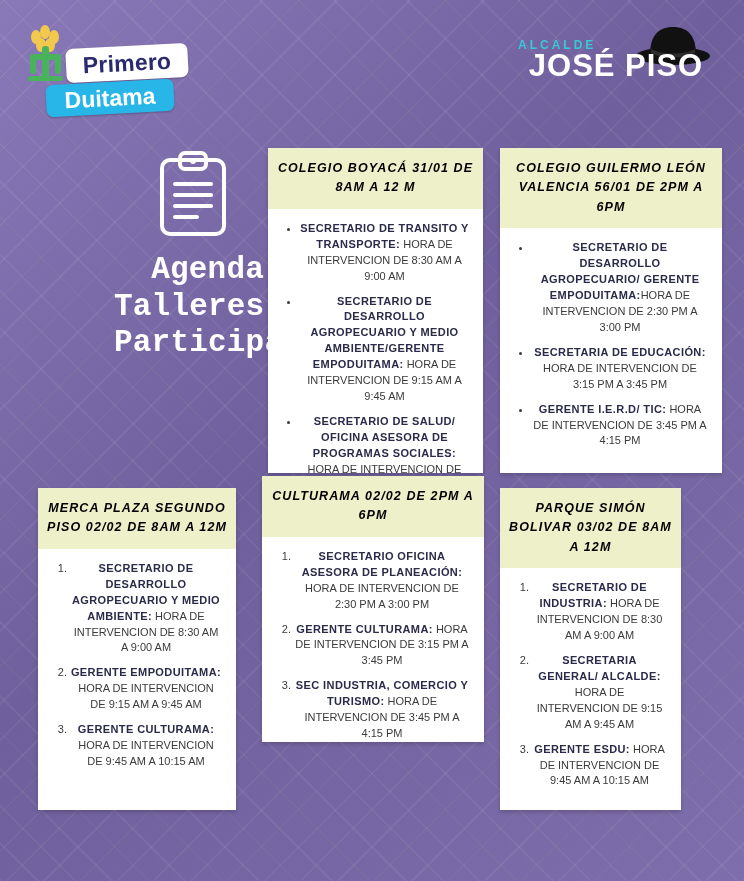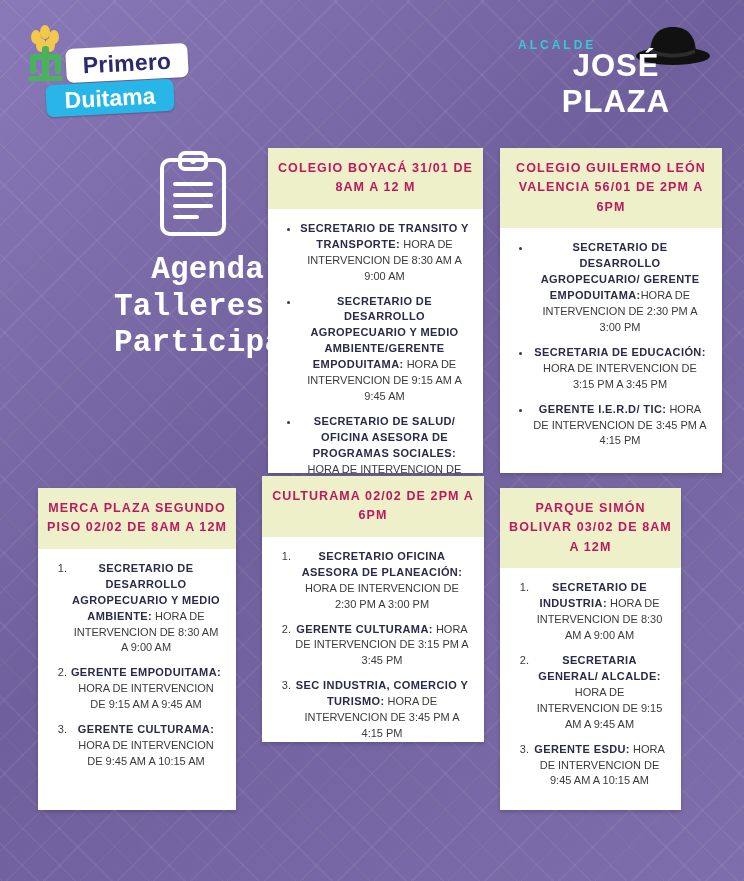--- a/index.html
+++ b/index.html
@@ -67,22 +67,22 @@
     text-align:right;white-space:pre-line;letter-spacing:.2px;
     font-family:Liberation Mono, monospace;
     width:150px;margin-left:-4px;
   }
 
   
   .card{
     position:absolute;background:#ffffff;box-shadow:0 2px 4px rgba(0,0,0,.18);
   }
   .card-head{
-    background:#eef0c9;color:#be185d;font-weight:bold;font-size:12.5px;
-    letter-spacing:1.1px;text-align:center;padding:11px 8px;line-height:1.55;
+    background:#eef0c9;color:#000000;font-weight:bold;font-size:12.5px;
+    letter-spacing:1.1px;text-align:center;padding:11px 8px;line-height:1.55;font-style:italic;
   }
   .card-body{padding:12px 14px 14px 14px;}
   ul.items, ol.items{margin:0;padding:0 0 0 18px;}
   ul.items{list-style:disc;}
   ol.items{list-style:decimal;}
   .items li{
     color:#3a3a3a;font-size:11px;line-height:1.45;margin-bottom:9px;text-align:center;
   }
   .items li b{color:#2a2a4a;letter-spacing:.4px;}
   .items li:last-child{margin-bottom:0;}
@@ -127,21 +127,21 @@
     </div>
   </div>
 
   <div class="logo-right">
     <svg class="hat" viewBox="0 0 78 46">
       <ellipse cx="39" cy="34" rx="37" ry="9" fill="#111111"></ellipse>
       <path d="M16 33 C16 14 24 5 39 5 C54 5 62 14 62 33 Z" fill="#111111"></path>
       <path d="M17 27 C28 33 50 33 61 27 L61 31 C50 37 28 37 17 31 Z" fill="#2c2c2c"></path>
     </svg>
     <div class="alcalde">ALCALDE</div>
-    <div class="jose">JOSÉ PLAZA</div>
+    <div class="jose">JOSÉ PISO</div>
   </div>
 
   <div class="title-block">
     <svg class="clipboard" viewBox="0 0 74 88">
       <rect x="6" y="10" width="62" height="74" rx="8" fill="none" stroke="#ffffff" stroke-width="4"></rect>
       <rect x="24" y="3" width="26" height="16" rx="5" fill="none" stroke="#ffffff" stroke-width="4"></rect>
       <circle cx="37" cy="11" r="3" fill="#ffffff"></circle>
       <rect x="17" y="32" width="40" height="4" rx="2" fill="#ffffff"></rect>
       <rect x="17" y="43" width="40" height="4" rx="2" fill="#ffffff"></rect>
       <rect x="17" y="54" width="40" height="4" rx="2" fill="#ffffff"></rect>

